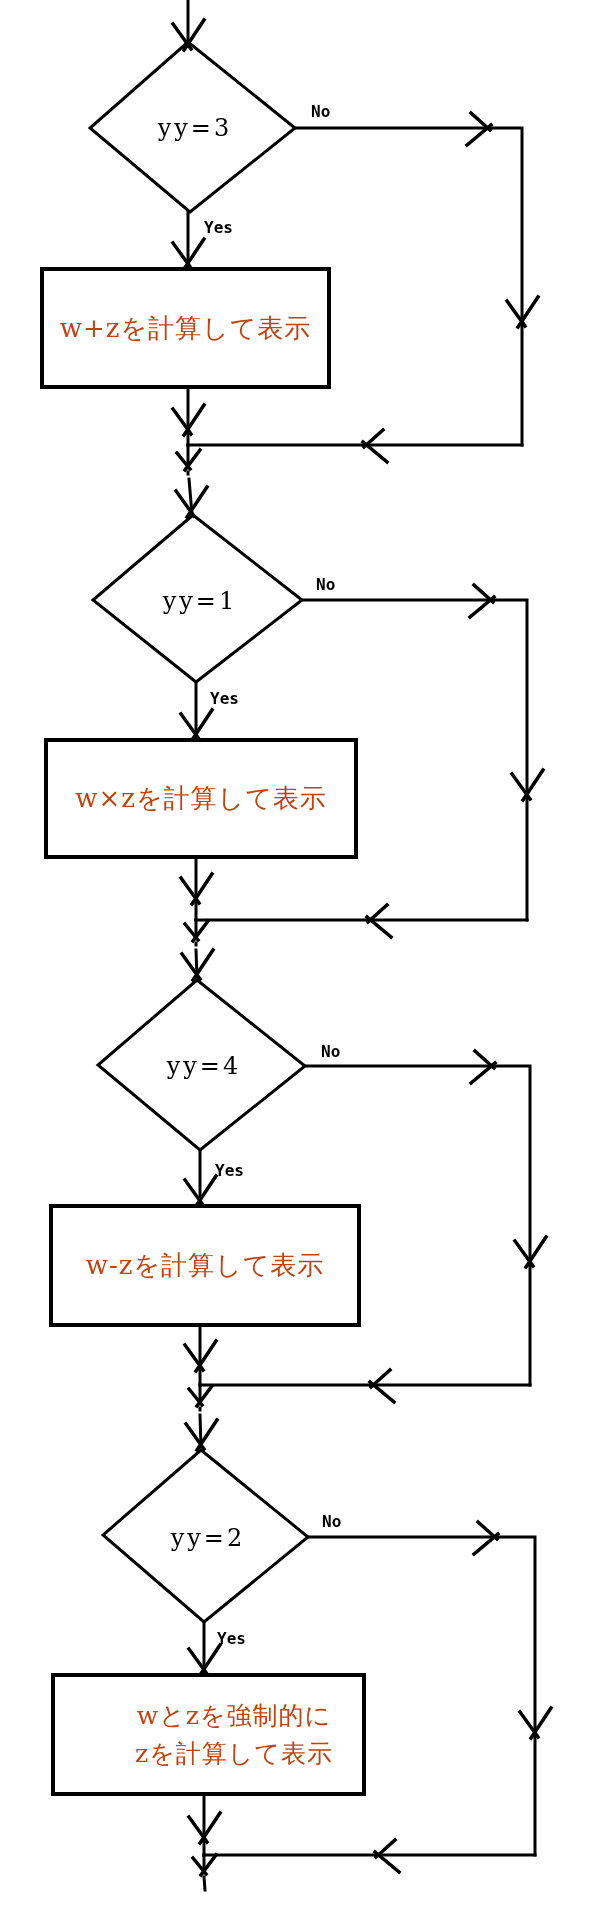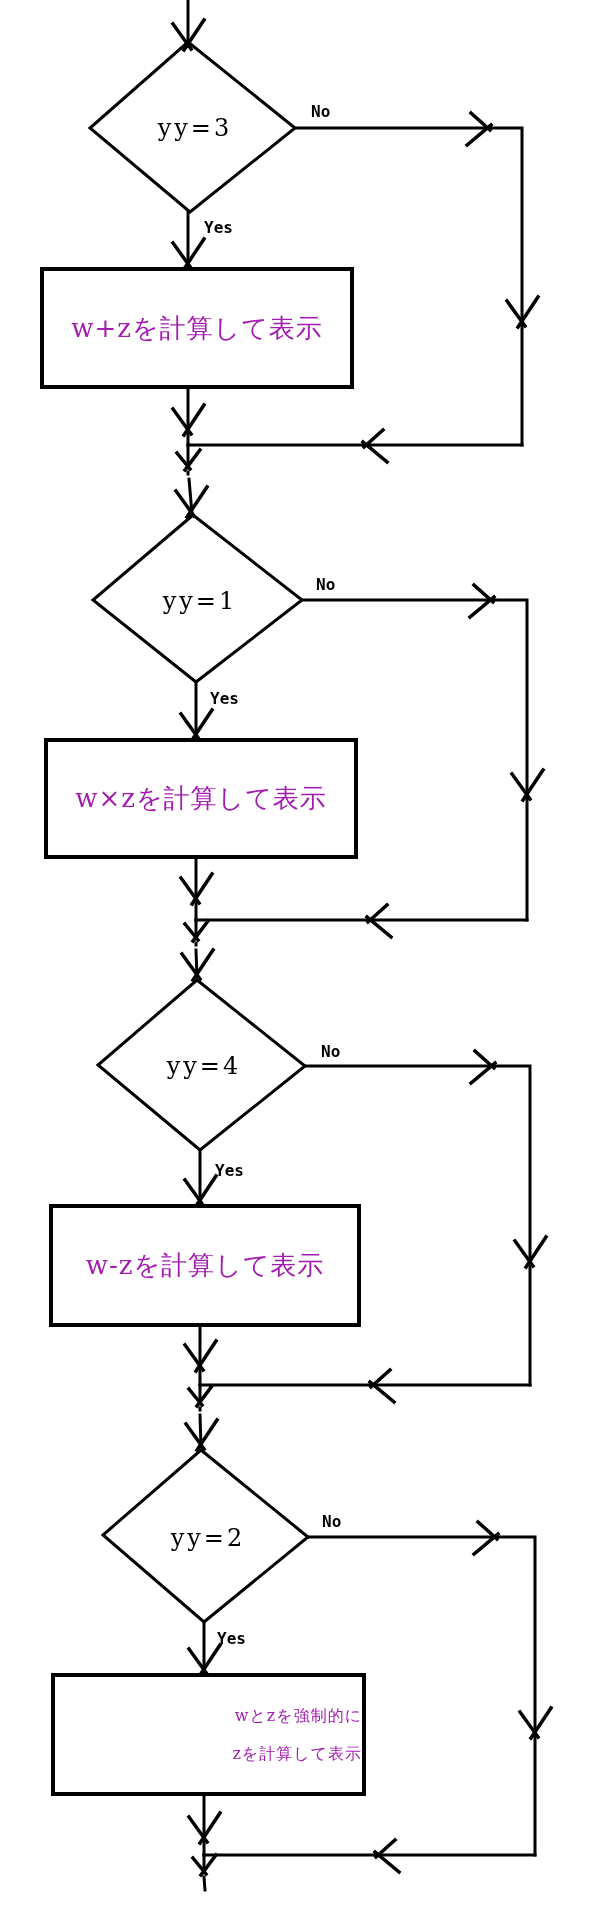--- a/index.html
+++ b/index.html
@@ -2,21 +2,21 @@
 <html><head>
 <meta charset="utf-8">
 <style>
   html,body{margin:0;padding:0;background:#ffffff;}
   .canvas{
     position:relative;
     width:609px;
     height:1913px;
     background:#ffffff;
     font-family:"DejaVu Serif","Liberation Serif",serif;
-    color:#a21caf;
+    color:#c2410c;
     overflow:hidden;
   }
   svg.flowlines{position:absolute;left:0;top:0;}
   .conn{fill:none;stroke:#000;stroke-width:3;stroke-linecap:square;}
   .box-edge{fill:none;stroke:#000;stroke-width:3;}
   .arrow{fill:none;stroke:#000;stroke-width:3.5;stroke-linecap:square;}
   .cond-text{
     font-family:"DejaVu Serif","Liberation Serif",serif;
     font-size:24px;
     letter-spacing:3px;
@@ -35,24 +35,24 @@
     background:#ffffff;
     display:flex;
     align-items:center;
     justify-content:center;
     font-size:26px;
     letter-spacing:1px;
     text-align:center;
   }
   .process.multiline{
     flex-direction:column;
-    align-items:flex-end;
+    align-items:center;
     justify-content:center;
     padding-left:51px;
-    font-size:16px;
+    font-size:25px;
     line-height:38px;
     letter-spacing:1px;
     text-align:left;
   }
 </style>
 </head>
 <body>
 
 <div class="canvas">
 
@@ -142,21 +142,21 @@
 
       <path class="conn" d="M204 1795 L204 1855"></path>
       <path class="arrow" d="M189 1817 L207 1842 M220 1813 L200 1843"></path>
       <path class="conn" d="M535 1855 L204 1855"></path>
       <path class="arrow" d="M395 1840 L376 1857 M399 1872 L375 1852"></path>
       <path class="conn" d="M204 1855 L204 1870 M204 1877 L205 1890"></path>
       <path class="arrow" d="M193 1858 L206 1874 M216 1855 L201 1875"></path>
     </g>
   </svg>
 
-  <div class="process" style="left:40px;top:267px;width:314px;height:122px;text-align:right;">
+  <div class="process" style="left:40px;top:267px;width:291px;height:122px;text-align:right;">
     <span>w+zを計算して表示</span>
   </div>
 
   <div class="process" style="left:44px;top:738px;width:314px;height:121px;">
     <span>w×zを計算して表示</span>
   </div>
 
   <div class="process" style="left:49px;top:1204px;width:312px;height:123px;">
     <span>w-zを計算して表示</span>
   </div>

